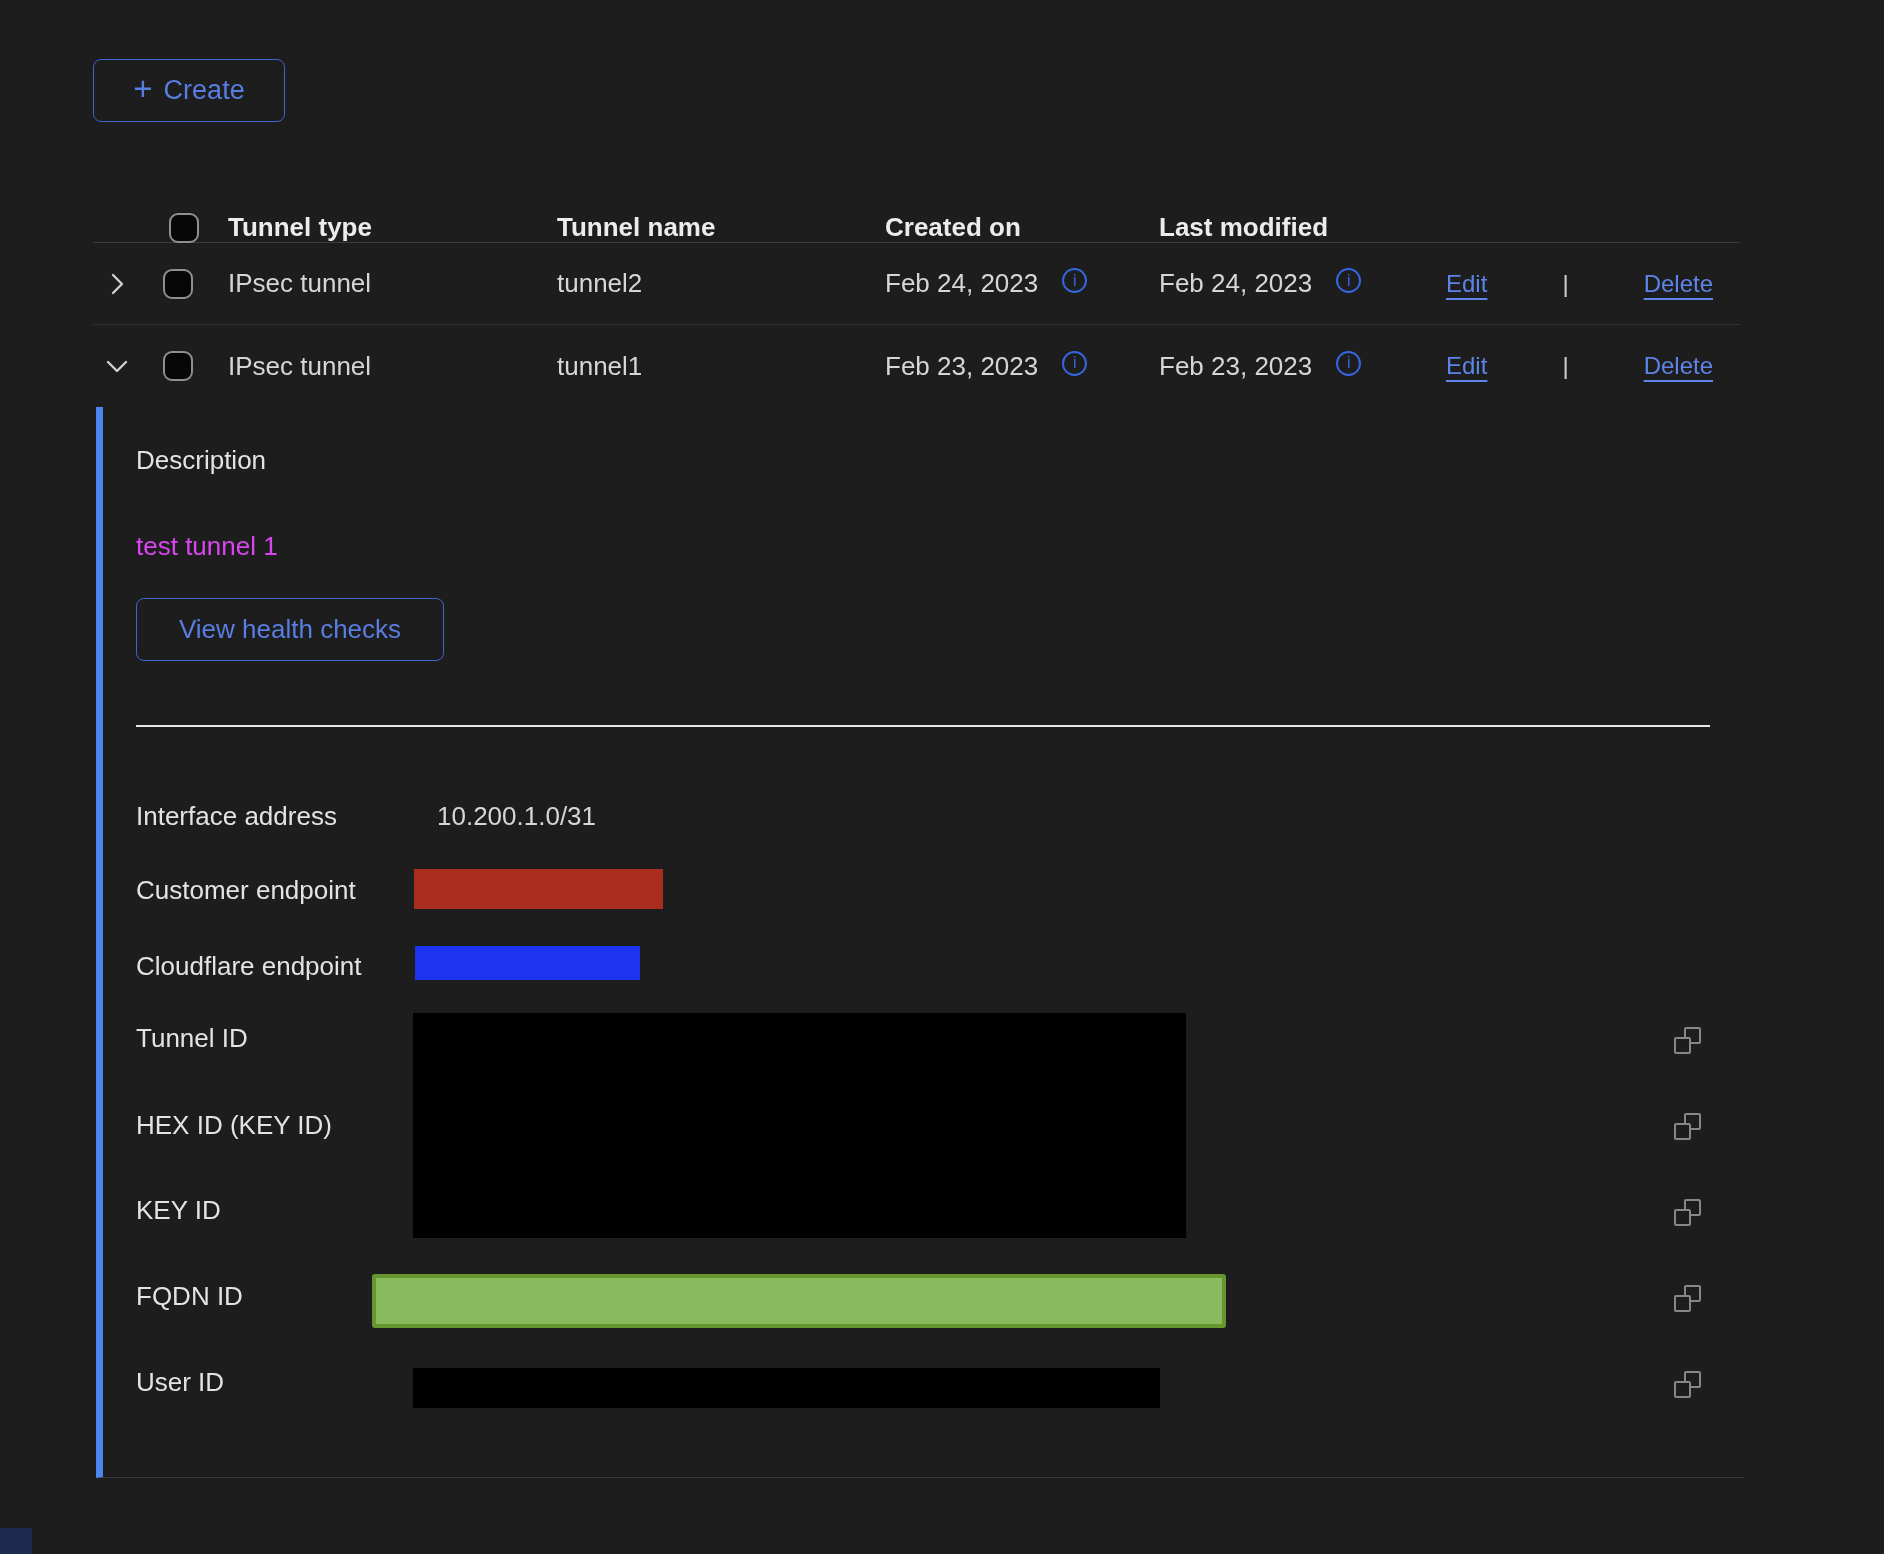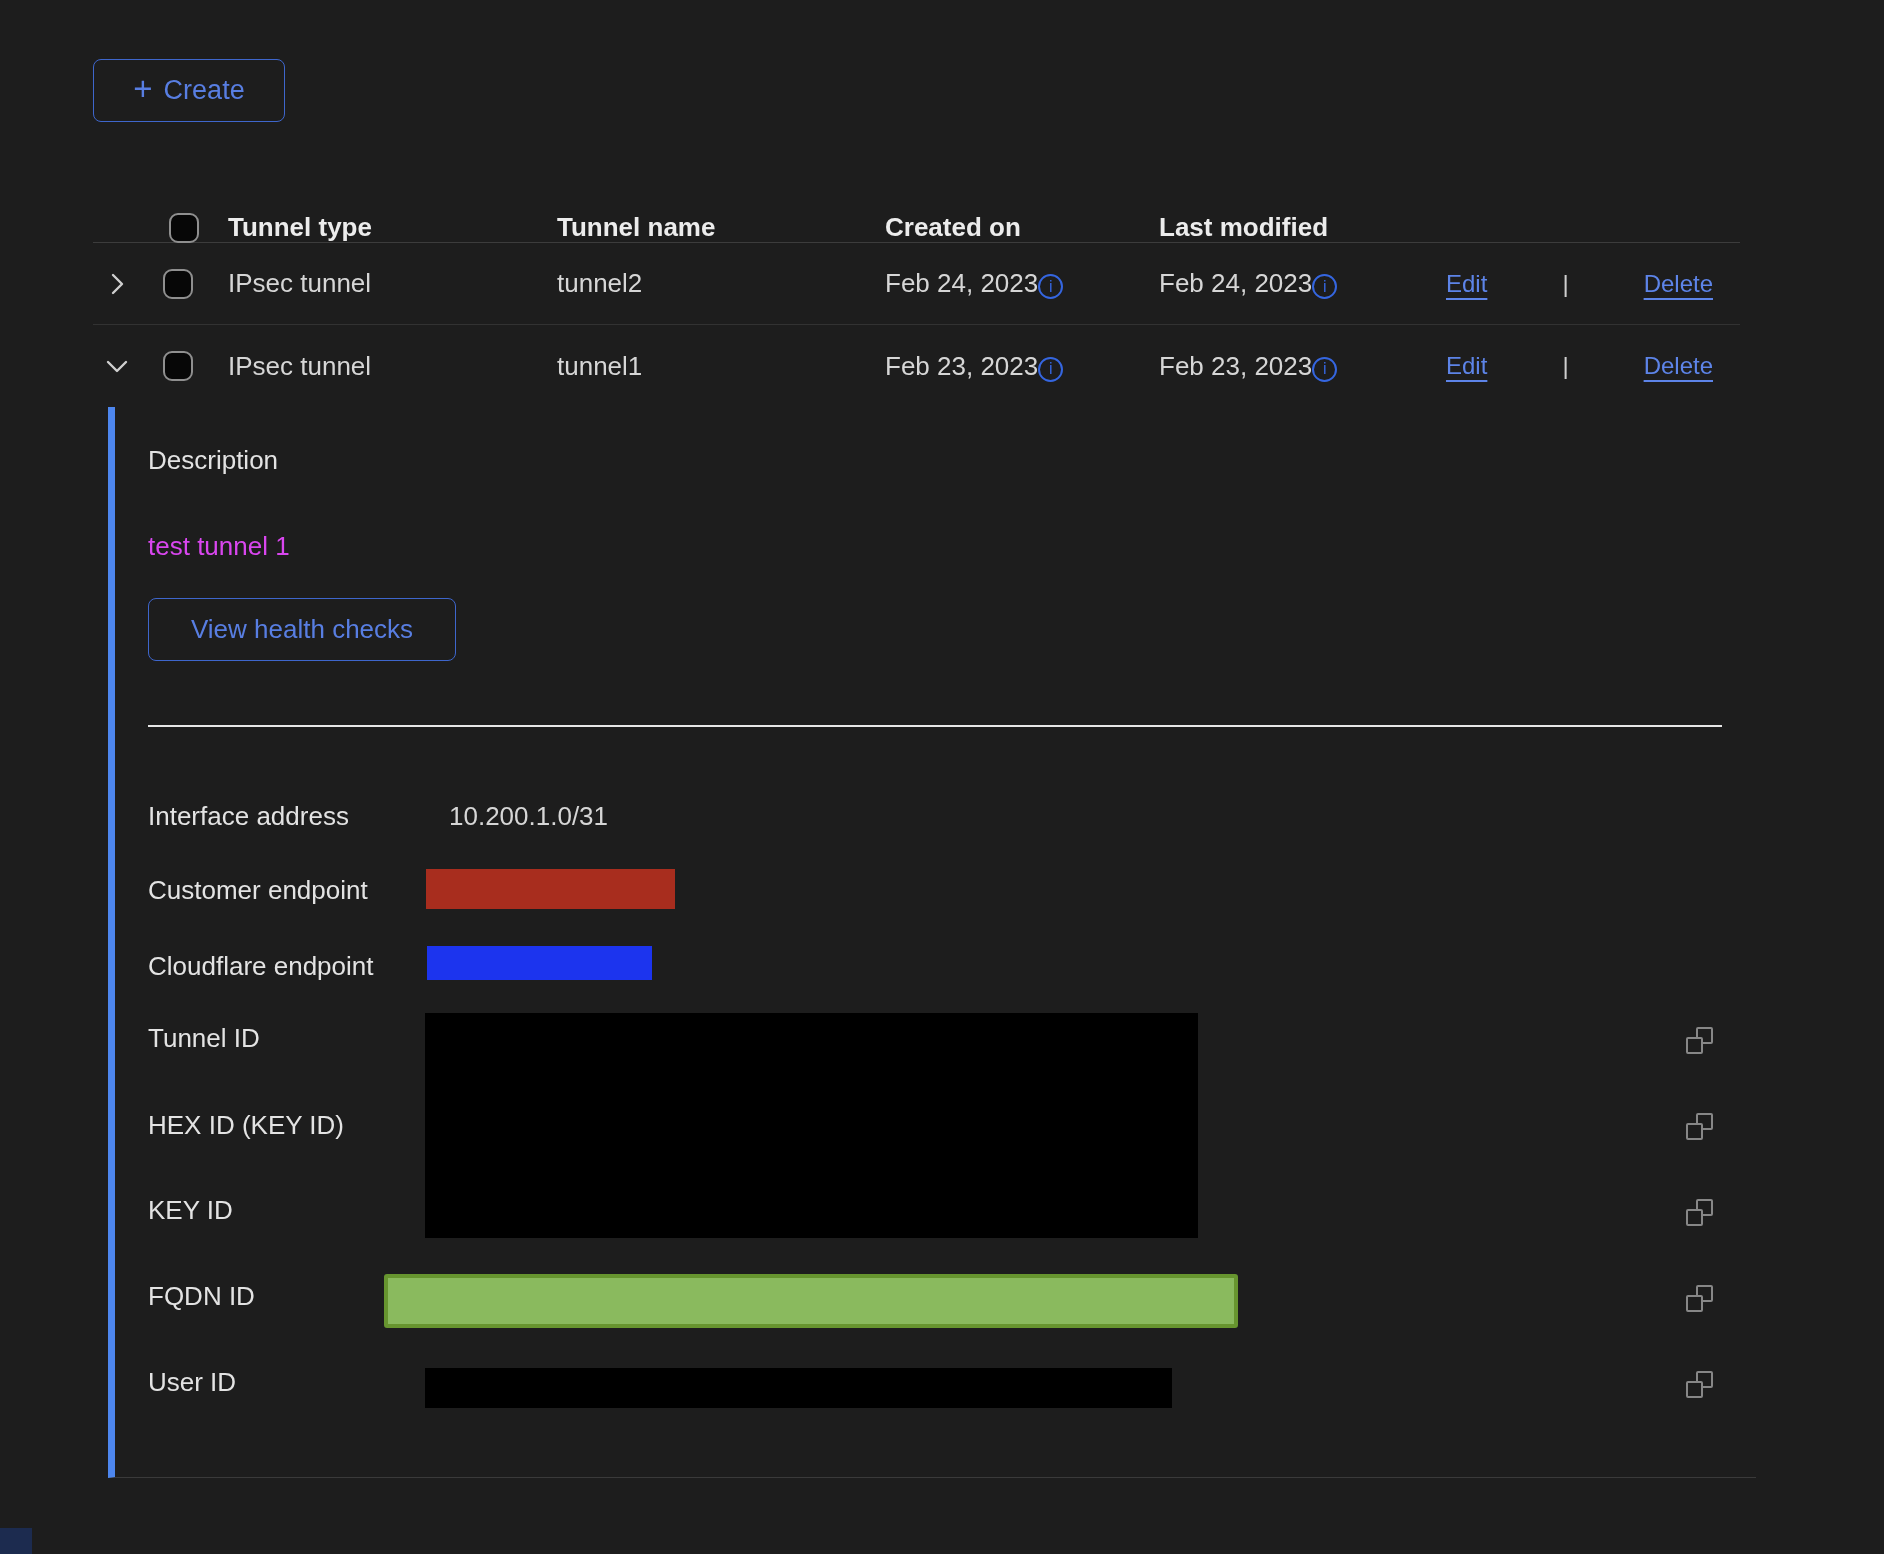--- a/index.html
+++ b/index.html
@@ -24,31 +24,31 @@
   .row-1 { border-bottom:1px solid #323232; }
   .cell { display:flex; align-items:center; }
   .cell.text { font-size:26px; color:#d6d6d6; padding-left:13px; }
   .cell.chev { justify-content:center; }
   .cell.cb { justify-content:center; }
   .cell.actions { justify-content:space-between; padding-right:27px; font-size:24px; }
 
   .checkbox { width:30px; height:30px; border:2px solid #8f8f8f; border-radius:9px;
               background:#070707; display:inline-block; cursor:pointer; }
 
-  .date-wrap { display:flex; align-items:flex-end; }
+  .date-wrap { display:flex; align-items:flex-start; gap:24px; }
   .info-icon { width:25px; height:25px; border:2px solid #3566e0; border-radius:50%;
                color:#3566e0; font-size:16px; line-height:1; display:inline-flex;
                align-items:center; justify-content:center; cursor:pointer; }
 
   .link { color:#5d84e8; text-decoration:underline; text-underline-offset:6px;
           text-decoration-thickness:2px; cursor:pointer; }
   .pipe { color:#cfcfcf; margin:0 16px; }
 
   
-  .expanded { position:absolute; left:108px; top:407px; width:1648px; height:1071px;
+  .expanded { position:absolute; left:96px; top:407px; width:1648px; height:1071px;
     border-left:7px solid #4d86ee; border-bottom:1px solid #3a3a3a; background:#1d1d1d;padding-left:30px; }
   .expanded .abs { position:absolute; }
   .lbl { font-size:26px; color:#e3e3e3; line-height:30px; white-space:nowrap; }
   .desc-label { left:33px; top:38px; }
   .desc-value { left:33px; top:124px; color:#d946ef; font-size:26px; line-height:30px; }
   .health-btn { left:33px; top:191px; width:308px; height:63px; background:transparent;
     border:1.5px solid #3e66cc; border-radius:8px; color:#587ee2; font-size:26px;
     font-family:"Liberation Sans",sans-serif; cursor:pointer; }
   .divider { left:33px; top:318px; width:1574px; height:2px; background:#e6e6e6; }
 

